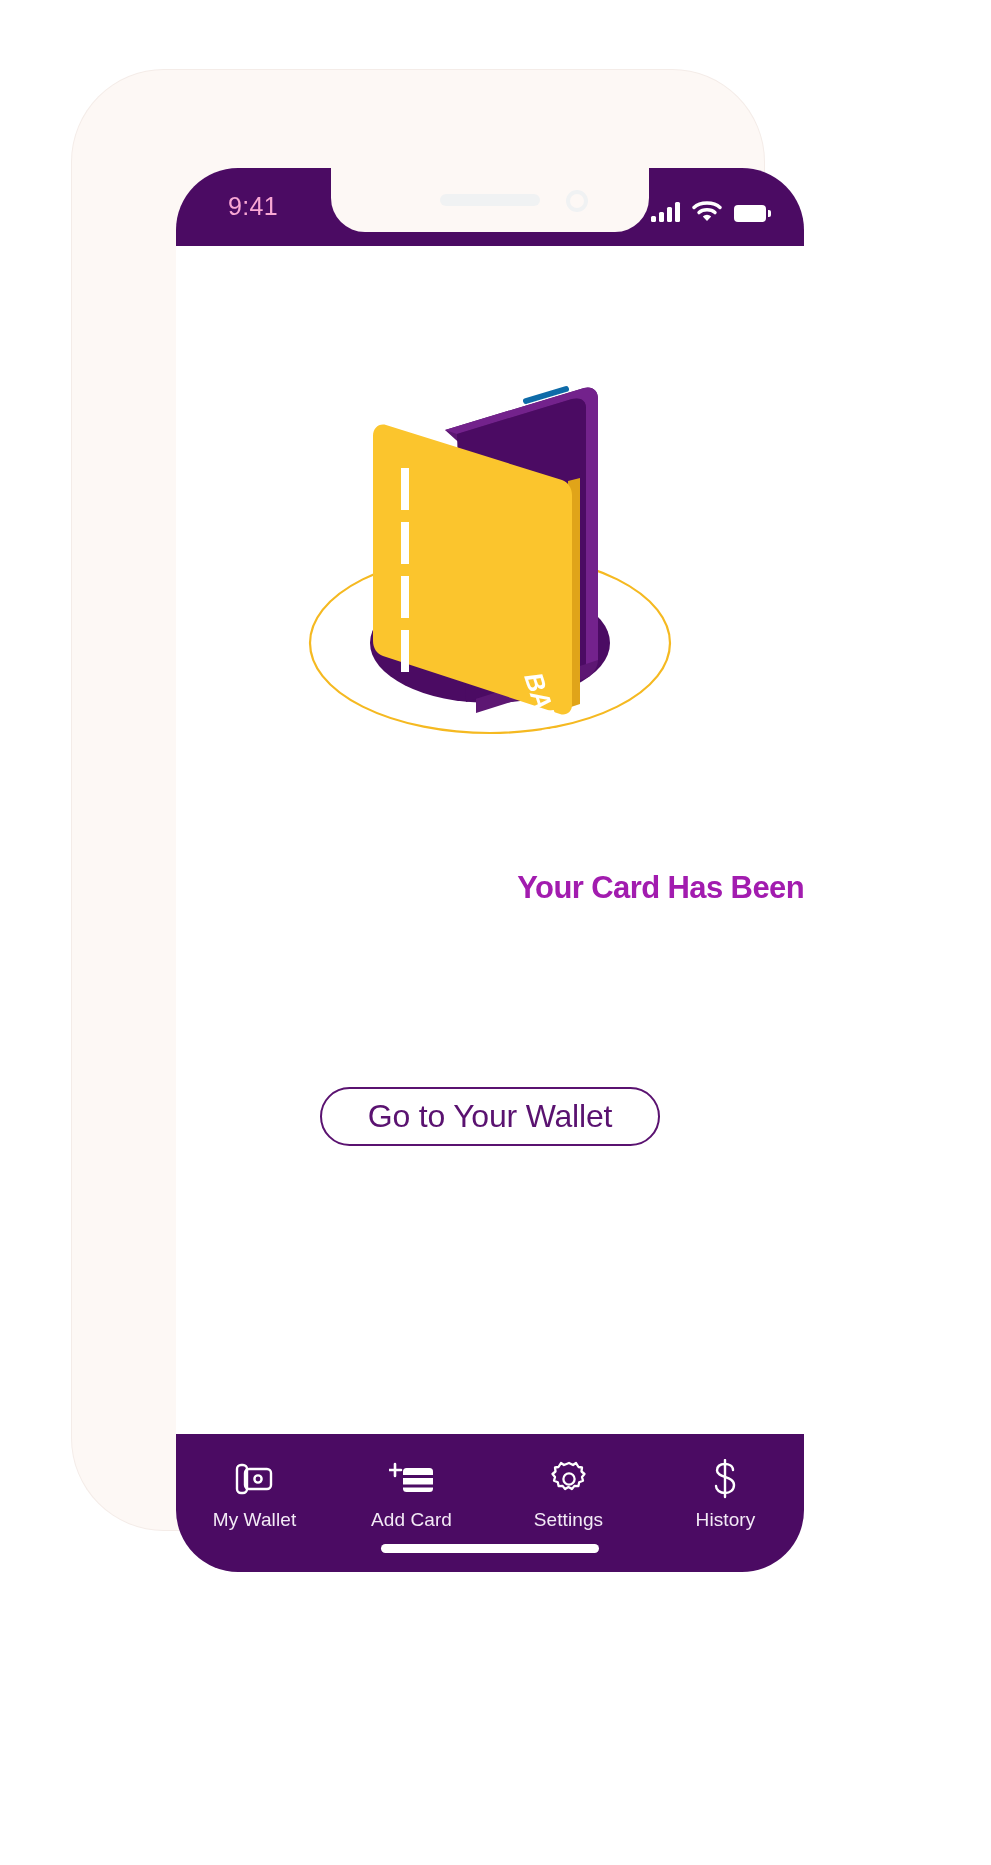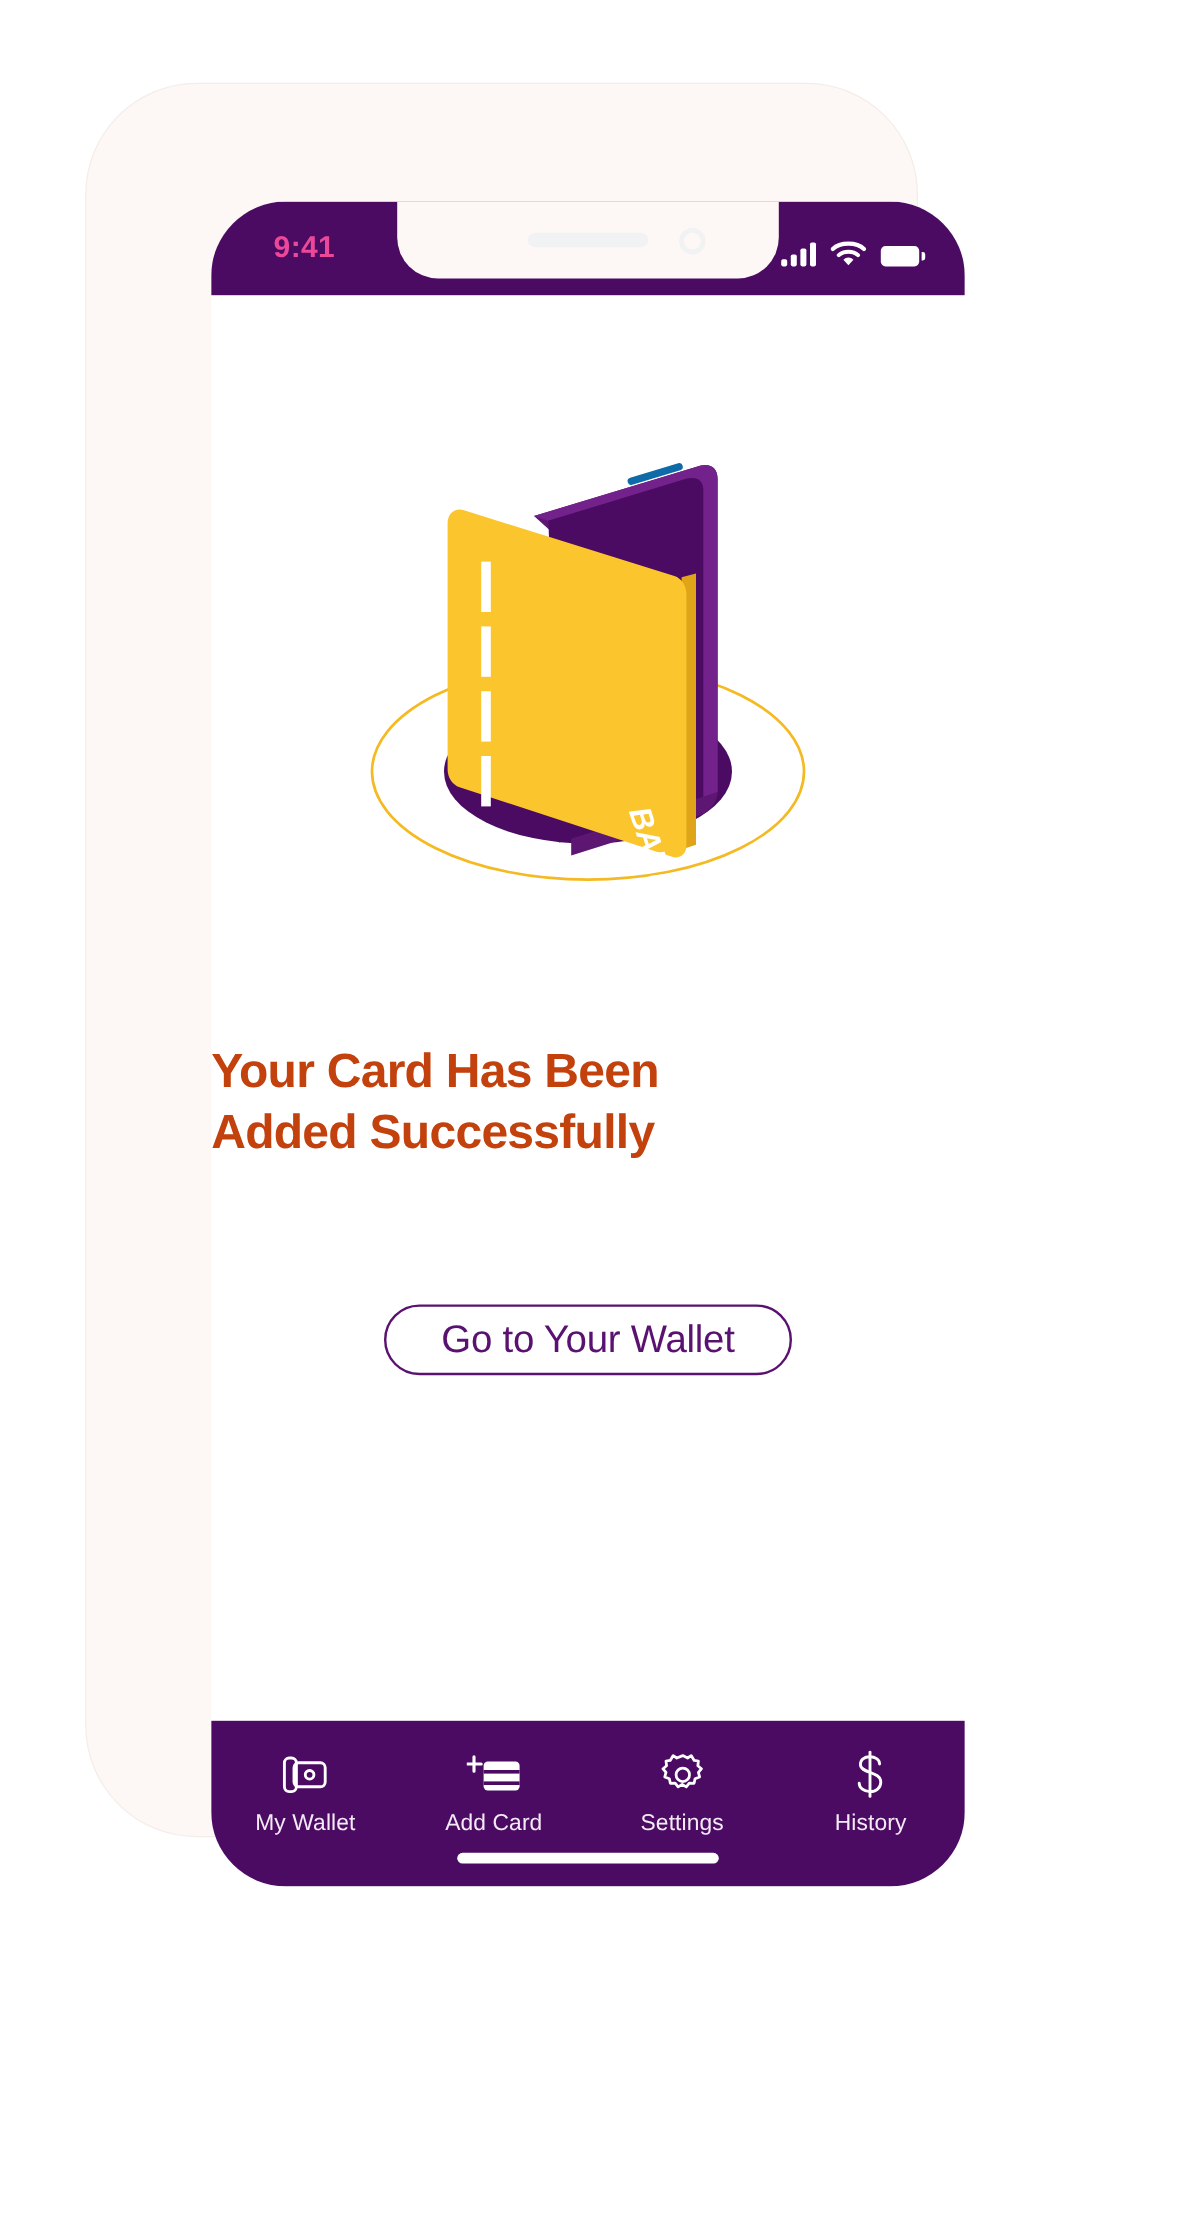--- a/index.html
+++ b/index.html
@@ -50,21 +50,21 @@
     background:#F0F2F3; border-radius:6px;
   }
   .notch-camera{
     position:absolute; left:calc(50% + 76px);
     top:22px; width:22px; height:22px;
     border:4px solid #F0F2F3; border-radius:50%;
     background:transparent;
   }
   .status-time{
     position:absolute; left:52px; top:24px;
-    color:#ec4899; font-size:25px; font-weight:bold;
+    color:#f9a8d4; font-size:25px; font-weight:normal;
     letter-spacing:0.3px;
   }
   .status-icons{
     position:absolute; right:38px; top:28px;
     display:flex; align-items:flex-end; gap:12px; height:26px;
   }
   .sig{ display:flex; align-items:flex-end; gap:3px; height:20px; }
   .sig i{ display:block; width:5px; background:#fff; border-radius:1.5px; }
   .sig i:nth-child(1){ height:6px; }
   .sig i:nth-child(2){ height:10px; }
@@ -82,23 +82,23 @@
   
   .illus{
     position:absolute; left:0; top:100px;
     width:628px; height:600px;
   }
 
   
   .headline{
     position:absolute; left:0; top:700px;
     width:628px;
-    text-align:left;
-    color:#c2410c;
-    font-size:40px;
+    text-align:right;
+    color:#a21caf;
+    font-size:31px;
     font-weight:bold;
     line-height:1.27;
     letter-spacing:-0.6px;
   }
   .headline span{ display:block; }
 
   
   .cta{
     position:absolute; left:50%; transform:translateX(-50%);
     top:919px;
@@ -186,21 +186,20 @@
         <line x1="229" y1="254" x2="229" y2="296"></line>
         <line x1="229" y1="308" x2="229" y2="350"></line>
         <line x1="229" y1="362" x2="229" y2="404"></line>
       </g>
 
       <text x="348" y="408" fill="#ffffff" font-size="26" font-weight="bold" font-family="Liberation Sans, sans-serif" font-style="italic" transform="rotate(72 348 408)">BANK</text>
     </svg>
 
     <div class="headline">
       <span>Your Card Has Been</span>
-      <span>Added Successfully</span>
     </div>
 
     <button class="cta">Go to Your Wallet</button>
 
     <div class="bottomnav">
 
       <div class="navitem">
         <div class="navicon">
           <svg width="40" height="36" viewBox="0 0 40 36">
             <rect x="2" y="4" width="10" height="28" rx="4" fill="none" stroke="#fff" stroke-width="2.4"></rect>

